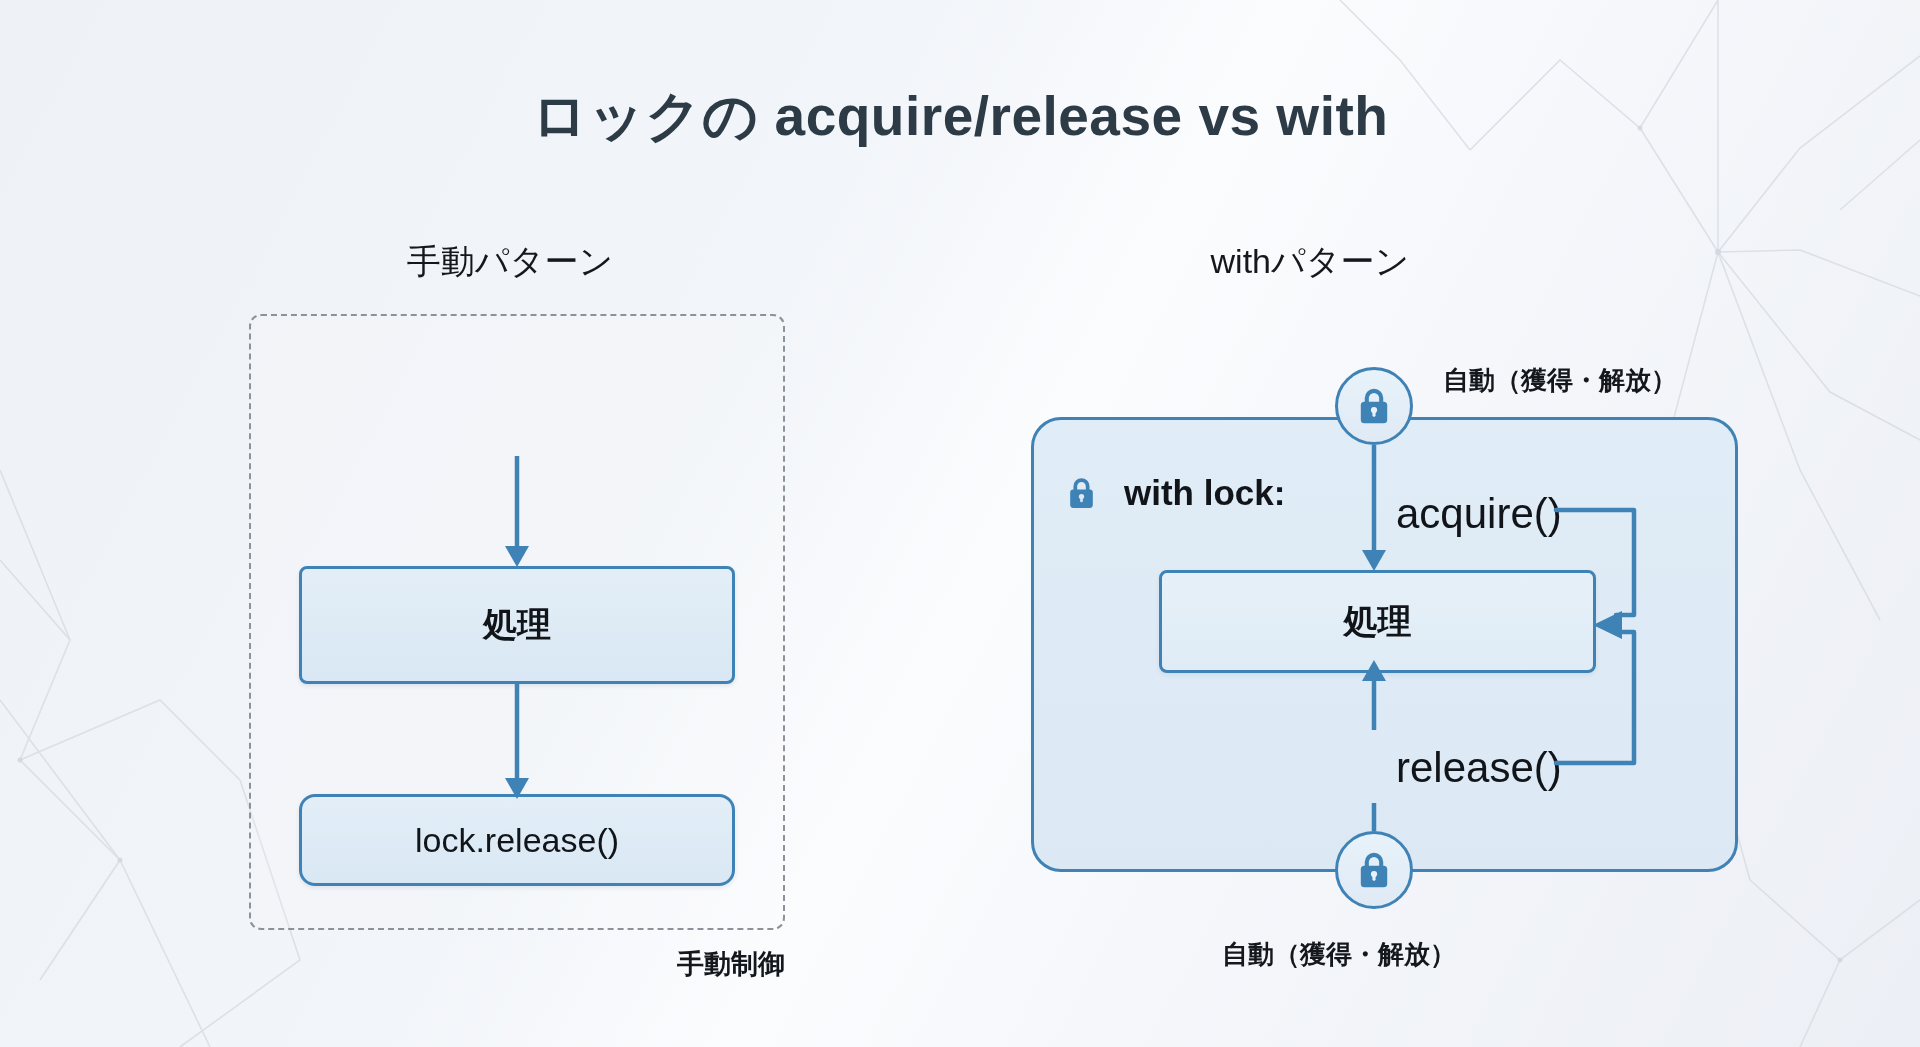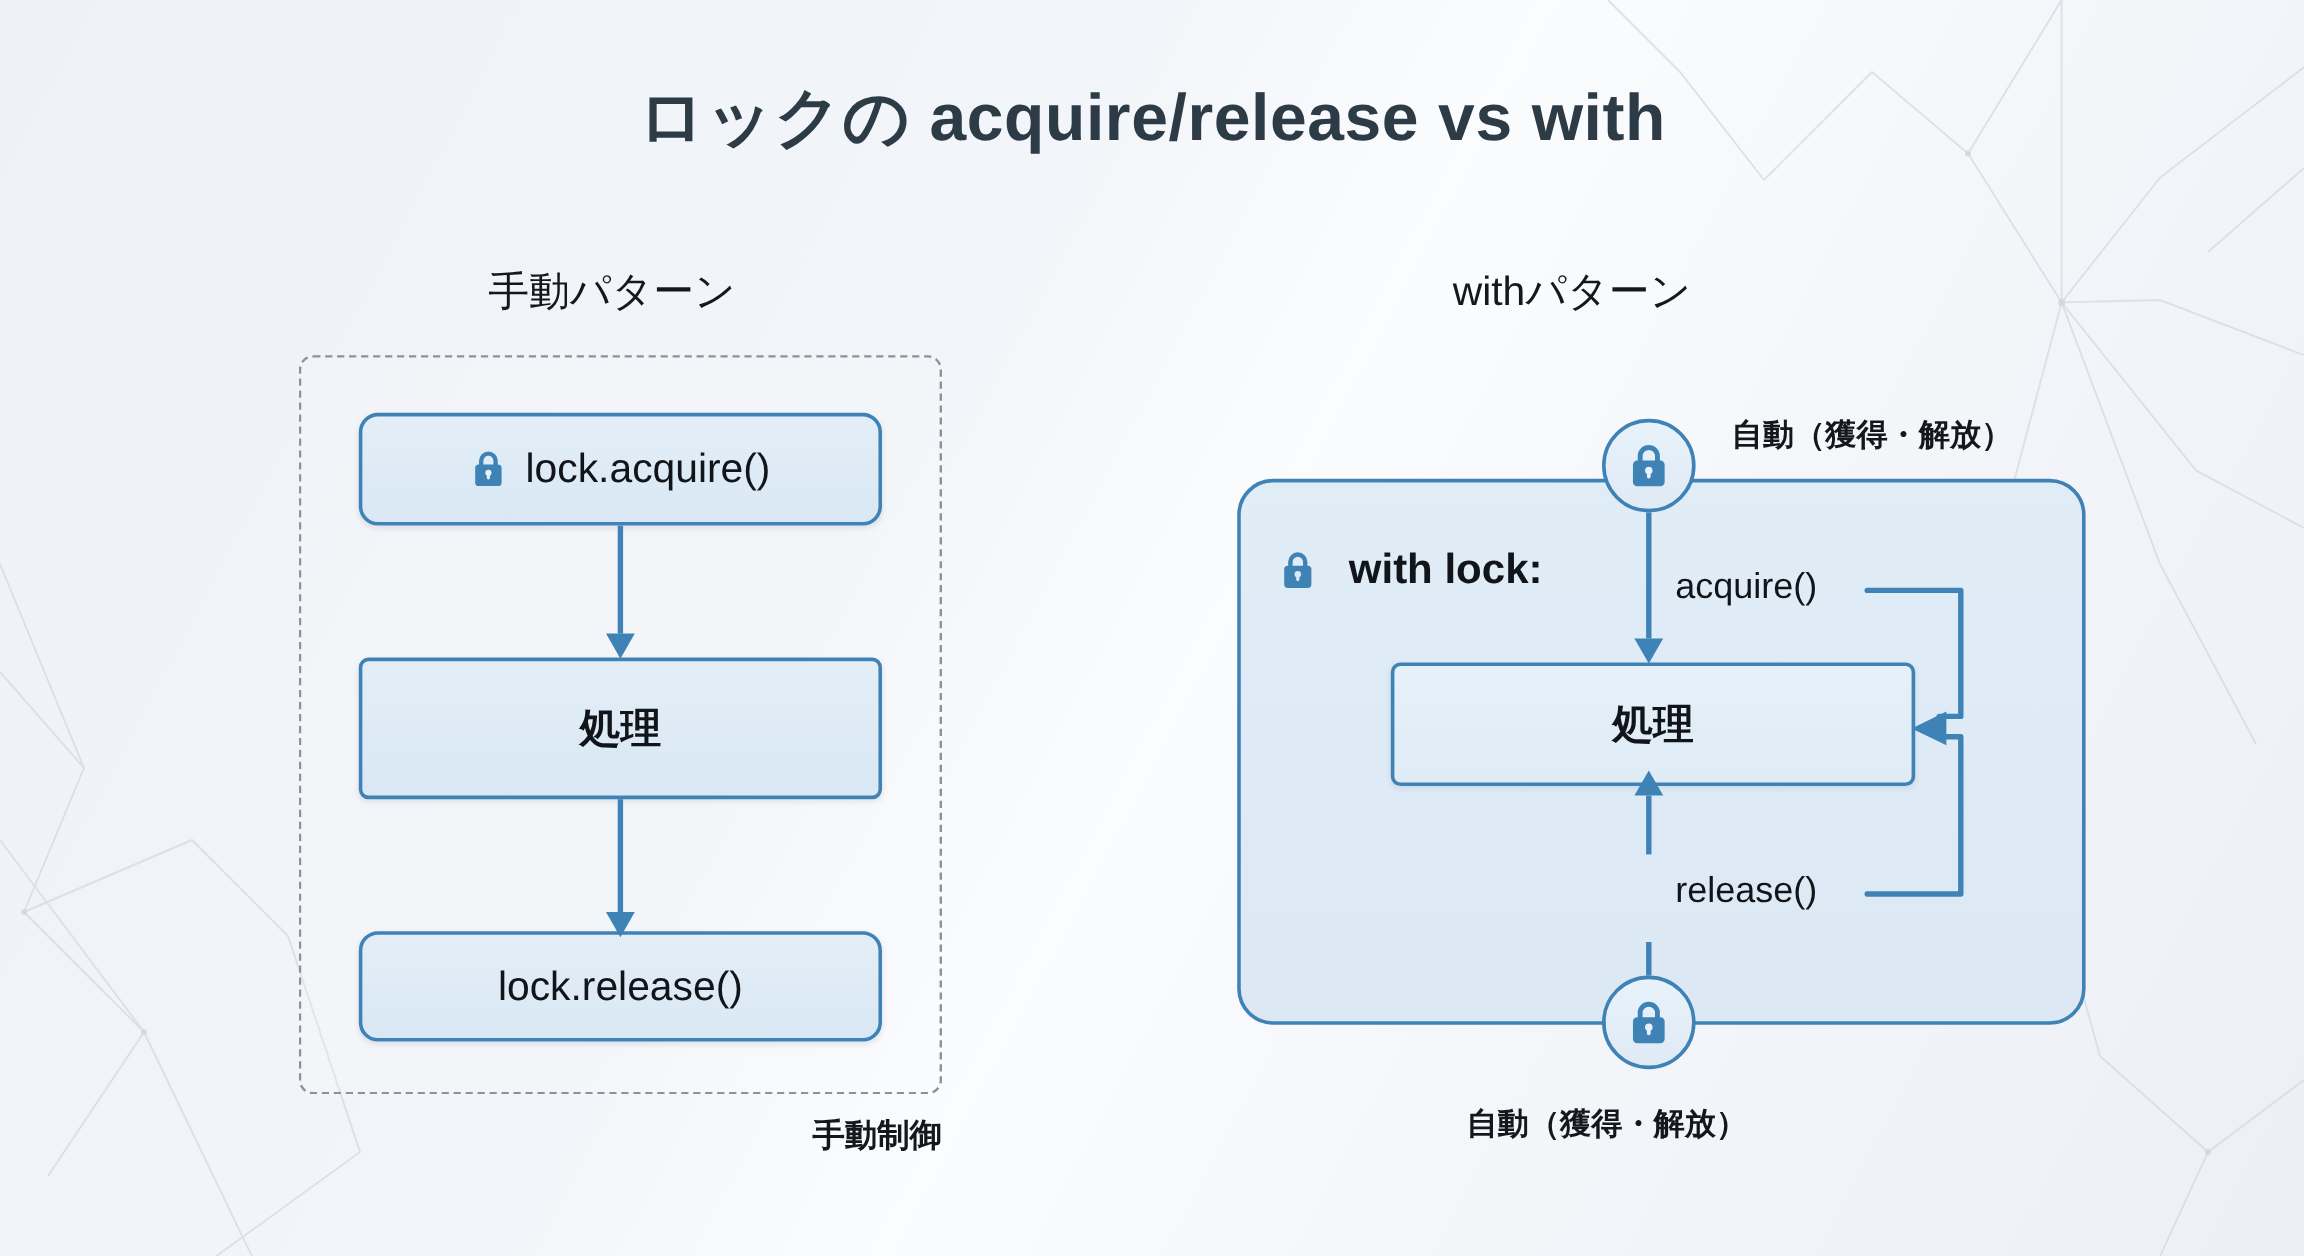--- a/index.html
+++ b/index.html
@@ -28,20 +28,21 @@
     position: absolute;
     inset: 0;
     z-index: 1;
     opacity: 0.9;
   }
 
   #stage {
     position: absolute;
     inset: 0;
     z-index: 3;
+    margin-top: 18px;
   }
 
   
   #page-title {
     position: absolute;
     top: 68px;
     left: 0;
     width: 1920px;
     text-align: center;
     font-size: 55px;
@@ -146,21 +147,21 @@
     border: 3px solid #3f82b6;
     border-radius: 8px;
     background: linear-gradient(180deg, #e6f0f8 0%, #dfecf6 100%);
     display: flex; align-items: center; justify-content: center;
     font-size: 34px; font-weight: 600; color: #111519;
     box-shadow: 0 2px 4px rgba(40,70,100,0.08);
   }
 
   .edge-label {
     position: absolute;
-    font-size: 30px;
+    font-size: 42px;
     color: #111519;
     white-space: nowrap;
   }
   #label-acquire { left: 1396px; top: 472px; }
   #label-release { left: 1396px; top: 726px; }
 
   .auto-note {
     position: absolute;
     font-size: 26px;
     font-weight: 600;
@@ -229,31 +230,20 @@
 </svg>
 
 <div id="stage">
 
   <h1 id="page-title">ロックの acquire/release vs with</h1>
 
   <div id="header-manual" class="col-header">手動パターン</div>
 
   <div id="manual-dashed-box"></div>
 
-  <div id="box-acquire" class="flow-box">
-    <span class="lock-glyph">
-      <svg width="30" height="34" viewBox="0 0 30 34">
-        <path d="M9 14 V10 a6 6 0 0 1 12 0 v4" fill="none" stroke="#3f82b6" stroke-width="3.6" stroke-linecap="round"></path>
-        <rect x="4" y="13" width="22" height="18" rx="3" fill="#3f82b6"></rect>
-        <circle cx="15" cy="20" r="2.6" fill="#e8f2fa"></circle>
-        <rect x="13.7" y="20.5" width="2.6" height="5" rx="1.3" fill="#e8f2fa"></rect>
-      </svg>
-    </span>
-    <span>lock.acquire()</span>
-  </div>
 
   <div id="box-process-left" class="flow-box">
     <span>処理</span>
   </div>
 
   <div id="box-release" class="flow-box">
     <span>lock.release()</span>
   </div>
 
   <div id="manual-caption">手動制御</div>

